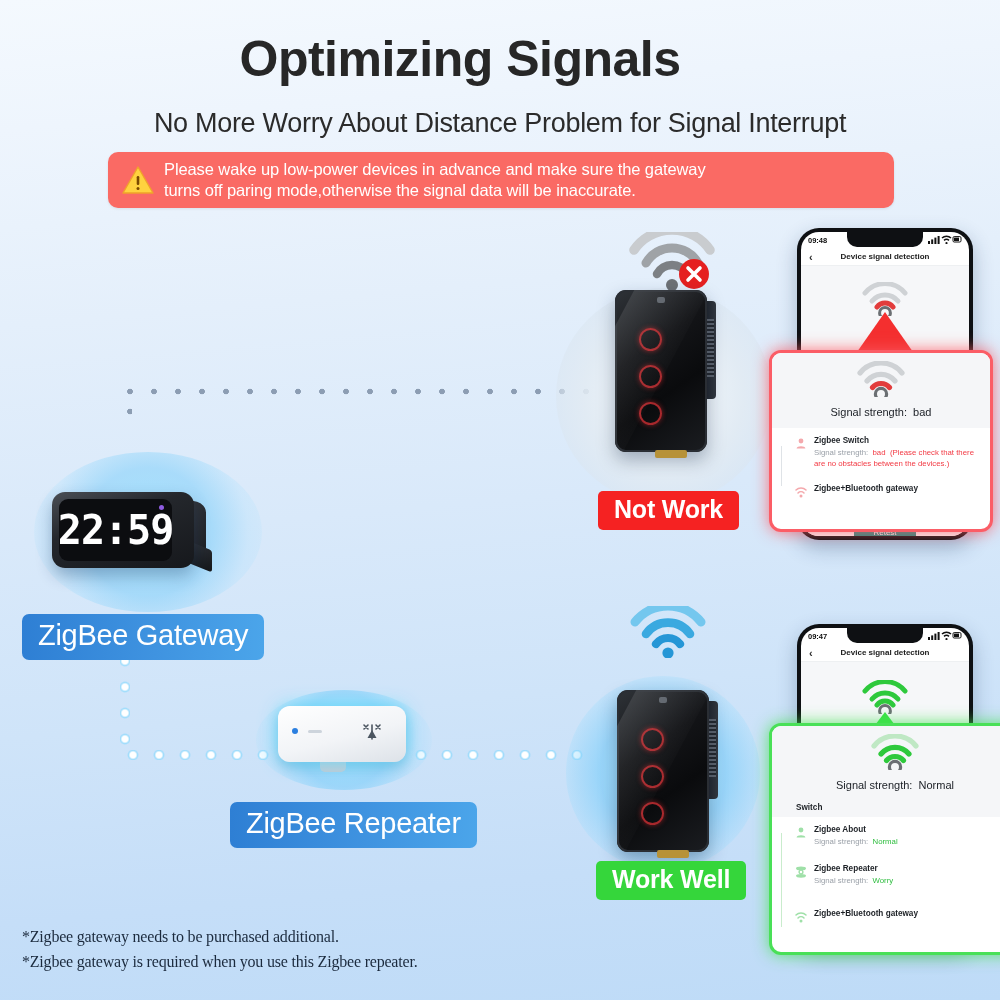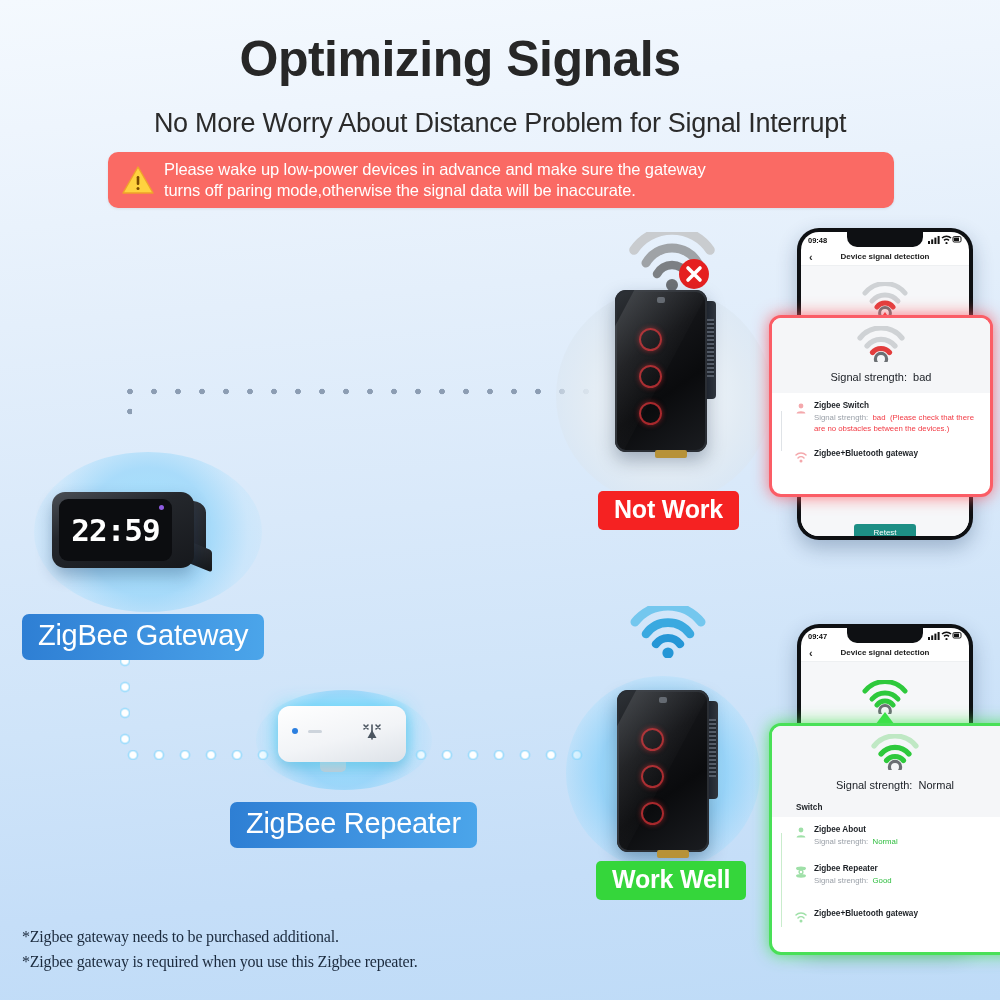--- a/index.html
+++ b/index.html
@@ -160,21 +160,21 @@
     border-radius: 13px;
     box-shadow: 0 8px 16px rgba(25,55,95,.32);
   }
   #clock .screen {
     position: absolute; left: 7px; top: 7px; width: 113px; height: 62px;
     background: #0c0d10; border-radius: 9px;
     display: flex; align-items: center; justify-content: center;
   }
   #clock .time {
     font-family: "DejaVu Sans Mono", monospace;
-    font-size: 31px; color: #ffffff; font-weight: bold;
+    font-size: 40px; color: #ffffff; font-weight: bold;
     letter-spacing: -1px;
   }
   #clock .rear {
     position: absolute; left: 120px; top: 8px; width: 34px; height: 62px;
     background: linear-gradient(120deg,#3a3e45,#1a1c20);
     border-radius: 5px 9px 9px 5px;
     transform: skewY(12deg);
   }
   #clock .stand {
     position: absolute; left: 128px; top: 52px; width: 32px; height: 22px;
@@ -250,21 +250,21 @@
     font-size: 8px; display: flex; align-items: center; justify-content: center;
   }
 
   
   .rescard {
     position: absolute;
     background: #ffffff;
     border-radius: 12px;
     overflow: hidden;
   }
-  .rescard.bad  { border: 3px solid #fb5d66; box-shadow: 0 0 16px rgba(251,93,102,.85); }
+  .rescard.bad  { border: 3px solid #fb5d66; box-shadow: 0 0 16px rgba(251,93,102,.85); margin-top: 35px; }
   .rescard.good { border: 3px solid #49e057; box-shadow: 0 0 16px rgba(73,224,87,.85); }
   .res-top {
     background: #f5f6f8;
     display: flex; flex-direction: column; align-items: center;
     padding-top: 8px;
   }
   .res-strength {
     font-size: 11px; color: #20242a; margin: 9px 0 10px;
   }
   .res-list { background: #ffffff; padding: 7px 8px 8px 20px; position: relative; }
@@ -542,21 +542,21 @@
       </div>
       <div class="res-row" style="margin-top:16px;">
         <svg class="node-ico" viewBox="0 0 14 14">
           <ellipse cx="7" cy="3.4" rx="5" ry="1.9" fill="#9fe0a8"></ellipse>
           <circle cx="7" cy="7" r="1.9" fill="none" stroke="#9fe0a8" stroke-width="1.4"></circle>
           <ellipse cx="7" cy="10.8" rx="5" ry="1.9" fill="#9fe0a8"></ellipse>
         </svg>
         <div class="res-name">Zigbee Repeater</div>
         <div class="res-sub">
           <span>Signal strength:</span>
-          &nbsp;<span class="v-good">Good</span>
+          &nbsp;<span class="v-good">Worry</span>
         </div>
       </div>
       <div class="res-row" style="margin-top:22px;">
         <svg class="node-ico" viewBox="0 0 14 14">
           <path d="M2 5 A7 7 0 0 1 12 5" stroke="#9fe0a8" stroke-width="1.5" fill="none" stroke-linecap="round"></path>
           <path d="M4 8 A4.3 4.3 0 0 1 10 8" stroke="#9fe0a8" stroke-width="1.5" fill="none" stroke-linecap="round"></path>
           <circle cx="7" cy="11" r="1.5" fill="#9fe0a8"></circle>
         </svg>
         <div class="res-name">Zigbee+Bluetooth gateway</div>
       </div>

